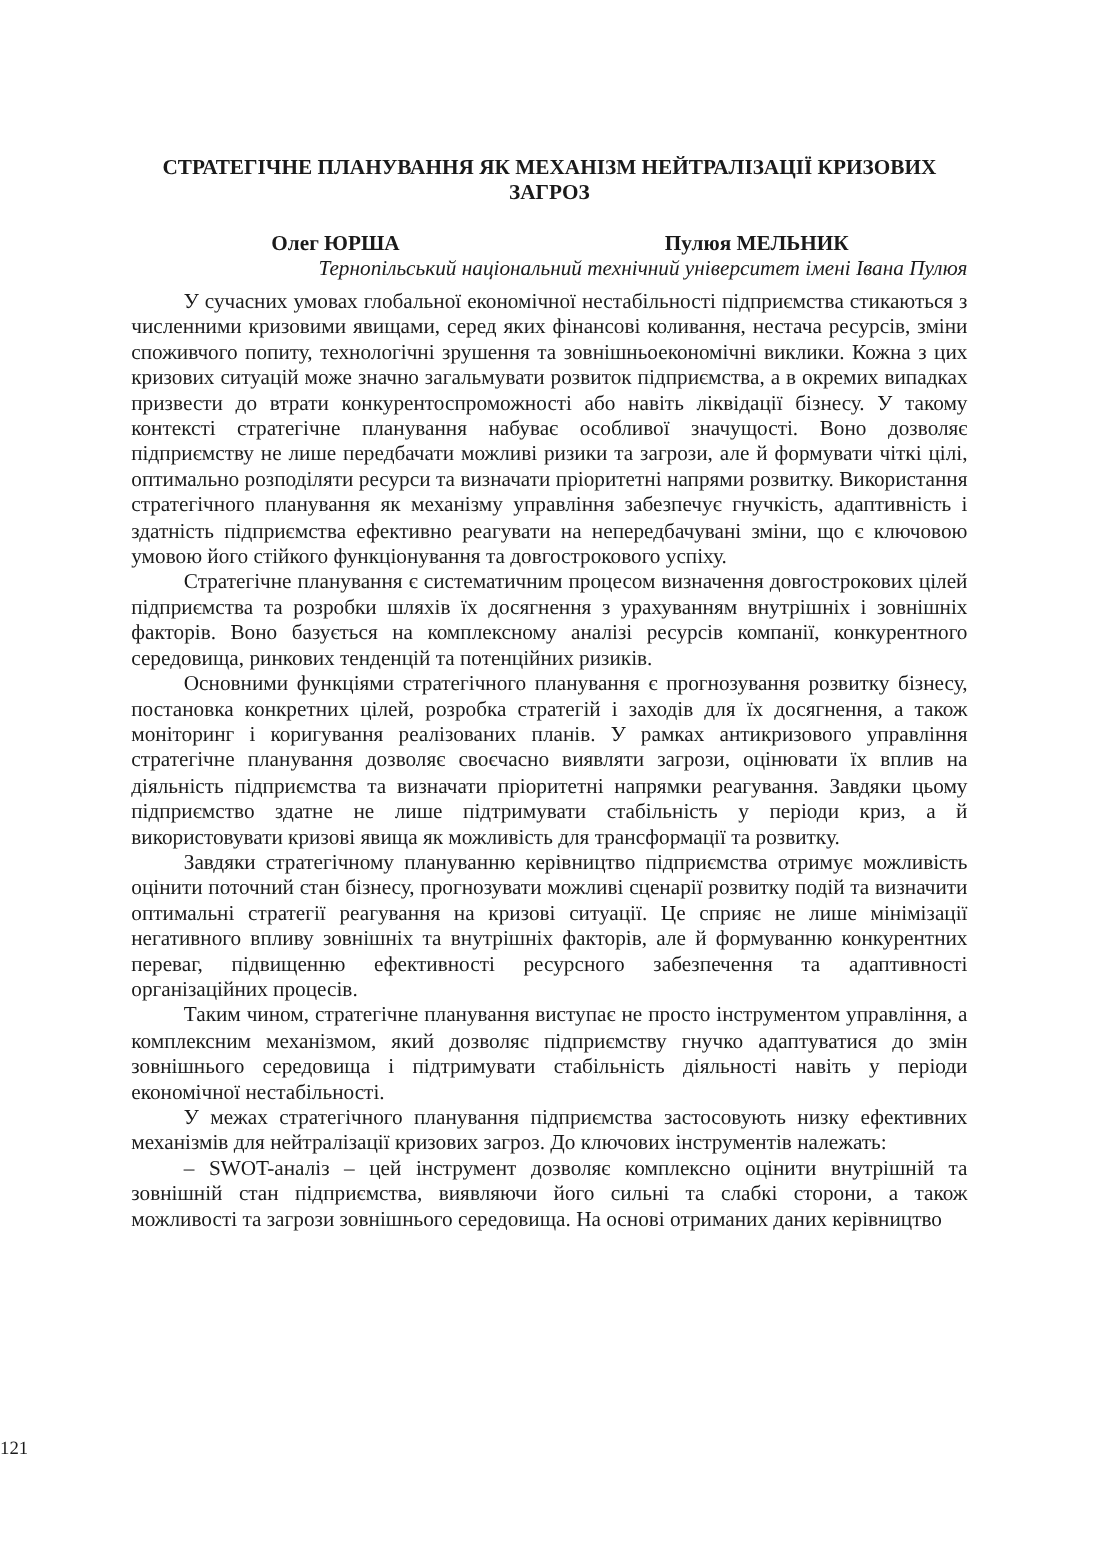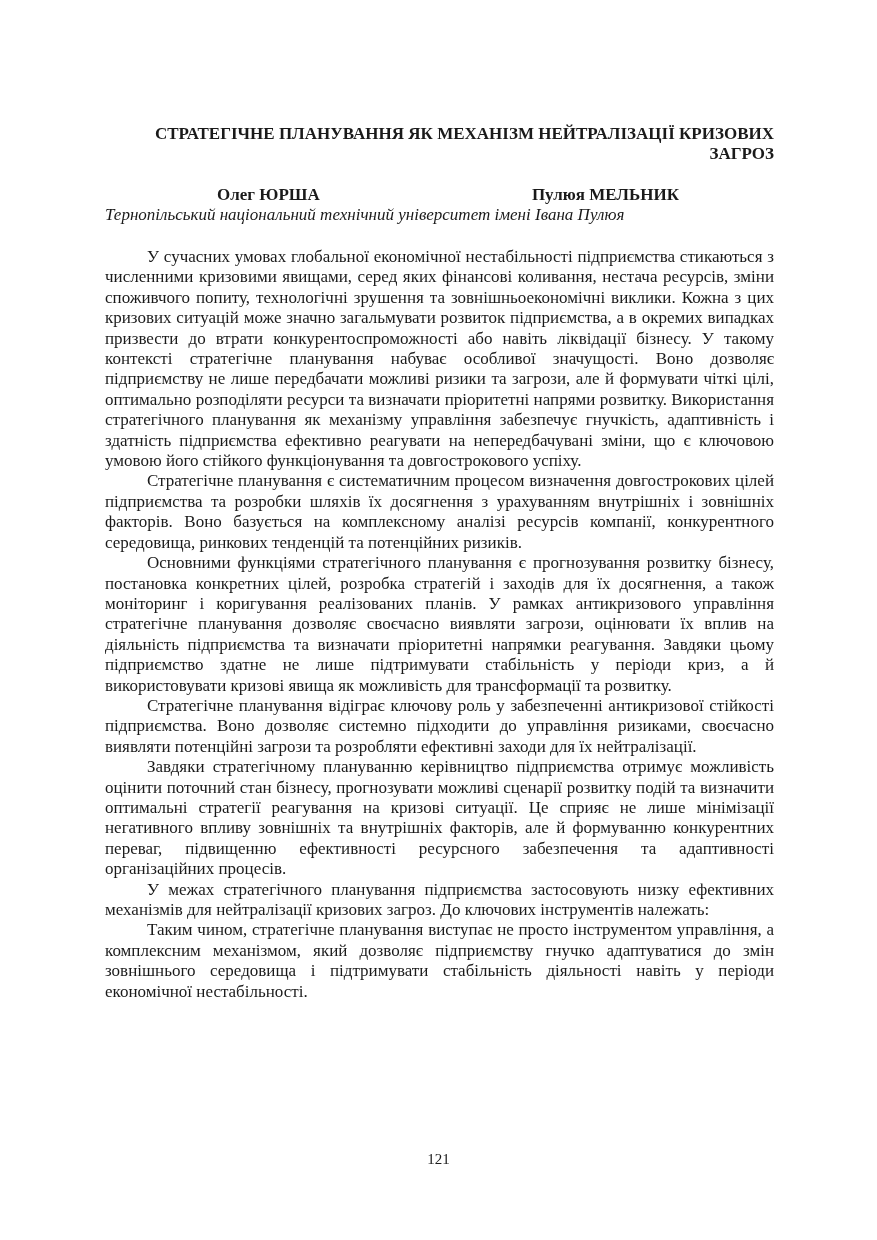--- a/index.html
+++ b/index.html
@@ -25,75 +25,74 @@
       font-weight: bold;
       font-size: 17px;
       line-height: 20px;
       margin: 0;
       height: 20px;
     }
     .title {
       font-weight: bold;
       font-size: 17px;
       line-height: 20px;
-      text-align: right;
+      text-align: center;
       margin: 24px 0 0 0;
       text-transform: uppercase;
     }
     .authors {
       display: flex;
       justify-content: space-between;
       margin: 21px 0 0 0;
       font-weight: bold;
       font-size: 17px;
       line-height: 20px;
       padding: 0 95px 0 112px;
     }
     .affil {
       font-style: italic;
       font-size: 17px;
       line-height: 20px;
-      text-align: left;
+      text-align: right;
       margin: 0;
     }
     .body-text {
-      margin-top: 22px;
+      margin-top: 6px;
       font-size: 17px;
       line-height: 20.4px;
       text-align: justify;
     }
     .body-text p {
       margin: 0;
       text-indent: 42px;
     }
     .page-number {
       position: absolute;
       left: 0;
       width: 877px;
       top: 1150px;
-      text-align: center;
       font-size: 15px;
       line-height: 18px;
     }
   </style>
 </head>
 <body>
 
 <div class="page">
   <h1 class="title">СТРАТЕГІЧНЕ ПЛАНУВАННЯ ЯК МЕХАНІЗМ НЕЙТРАЛІЗАЦІЇ КРИЗОВИХ ЗАГРОЗ</h1>
   <div class="authors">
     <span>Олег ЮРША</span>
     <span>Пулюя МЕЛЬНИК</span>
   </div>
   <p class="affil">Тернопільський національний технічний університет імені Івана Пулюя</p>
 
   <div class="body-text">
     <p>У сучасних умовах глобальної економічної нестабільності підприємства стикаються з численними кризовими явищами, серед яких фінансові коливання, нестача ресурсів, зміни споживчого попиту, технологічні зрушення та зовнішньоекономічні виклики. Кожна з цих кризових ситуацій може значно загальмувати розвиток підприємства, а в окремих випадках призвести до втрати конкурентоспроможності або навіть ліквідації бізнесу. У такому контексті стратегічне планування набуває особливої значущості. Воно дозволяє підприємству не лише передбачати можливі ризики та загрози, але й формувати чіткі цілі, оптимально розподіляти ресурси та визначати пріоритетні напрями розвитку. Використання стратегічного планування як механізму управління забезпечує гнучкість, адаптивність і здатність підприємства ефективно реагувати на непередбачувані зміни, що є ключовою умовою його стійкого функціонування та довгострокового успіху.</p>
     <p>Стратегічне планування є систематичним процесом визначення довгострокових цілей підприємства та розробки шляхів їх досягнення з урахуванням внутрішніх і зовнішніх факторів. Воно базується на комплексному аналізі ресурсів компанії, конкурентного середовища, ринкових тенденцій та потенційних ризиків.</p>
     <p>Основними функціями стратегічного планування є прогнозування розвитку бізнесу, постановка конкретних цілей, розробка стратегій і заходів для їх досягнення, а також моніторинг і коригування реалізованих планів. У рамках антикризового управління стратегічне планування дозволяє своєчасно виявляти загрози, оцінювати їх вплив на діяльність підприємства та визначати пріоритетні напрямки реагування. Завдяки цьому підприємство здатне не лише підтримувати стабільність у періоди криз, а й використовувати кризові явища як можливість для трансформації та розвитку.</p>
-    <p>Стратегічне планування відіграє ключову роль у забезпеченні антикризової стійкості підприємства. Воно дозволяє системно підходити до управління ризиками, своєчасно виявляти потенційні загрози та розробляти ефективні заходи для їх нейтралізації.</p>
     <p>Завдяки стратегічному плануванню керівництво підприємства отримує можливість оцінити поточний стан бізнесу, прогнозувати можливі сценарії розвитку подій та визначити оптимальні стратегії реагування на кризові ситуації. Це сприяє не лише мінімізації негативного впливу зовнішніх та внутрішніх факторів, але й формуванню конкурентних переваг, підвищенню ефективності ресурсного забезпечення та адаптивності організаційних процесів.</p>
+    <p>Таким чином, стратегічне планування виступає не просто інструментом управління, а комплексним механізмом, який дозволяє підприємству гнучко адаптуватися до змін зовнішнього середовища і підтримувати стабільність діяльності навіть у періоди економічної нестабільності.</p>
     <p>У межах стратегічного планування підприємства застосовують низку ефективних механізмів для нейтралізації кризових загроз. До ключових інструментів належать:</p>
-    <p>Таким чином, стратегічне планування виступає не просто інструментом управління, а комплексним механізмом, який дозволяє підприємству гнучко адаптуватися до змін зовнішнього середовища і підтримувати стабільність діяльності навіть у періоди економічної нестабільності.</p>
+    <p>– SWOT-аналіз – цей інструмент дозволяє комплексно оцінити внутрішній та зовнішній стан підприємства, виявляючи його сильні та слабкі сторони, а також можливості та загрози зовнішнього середовища. На основі отриманих даних керівництво</p>
   </div>
 </div>
 
 <div class="page-number">121</div>
 
 </body></html>

